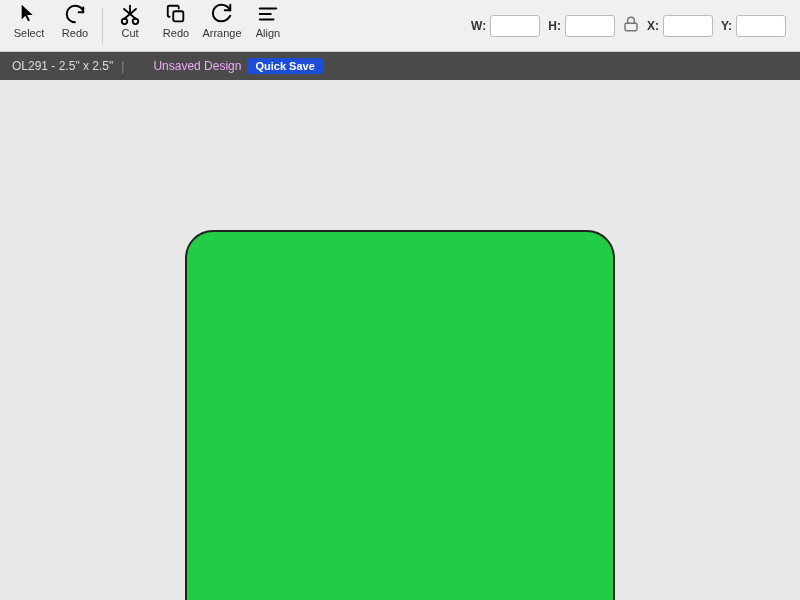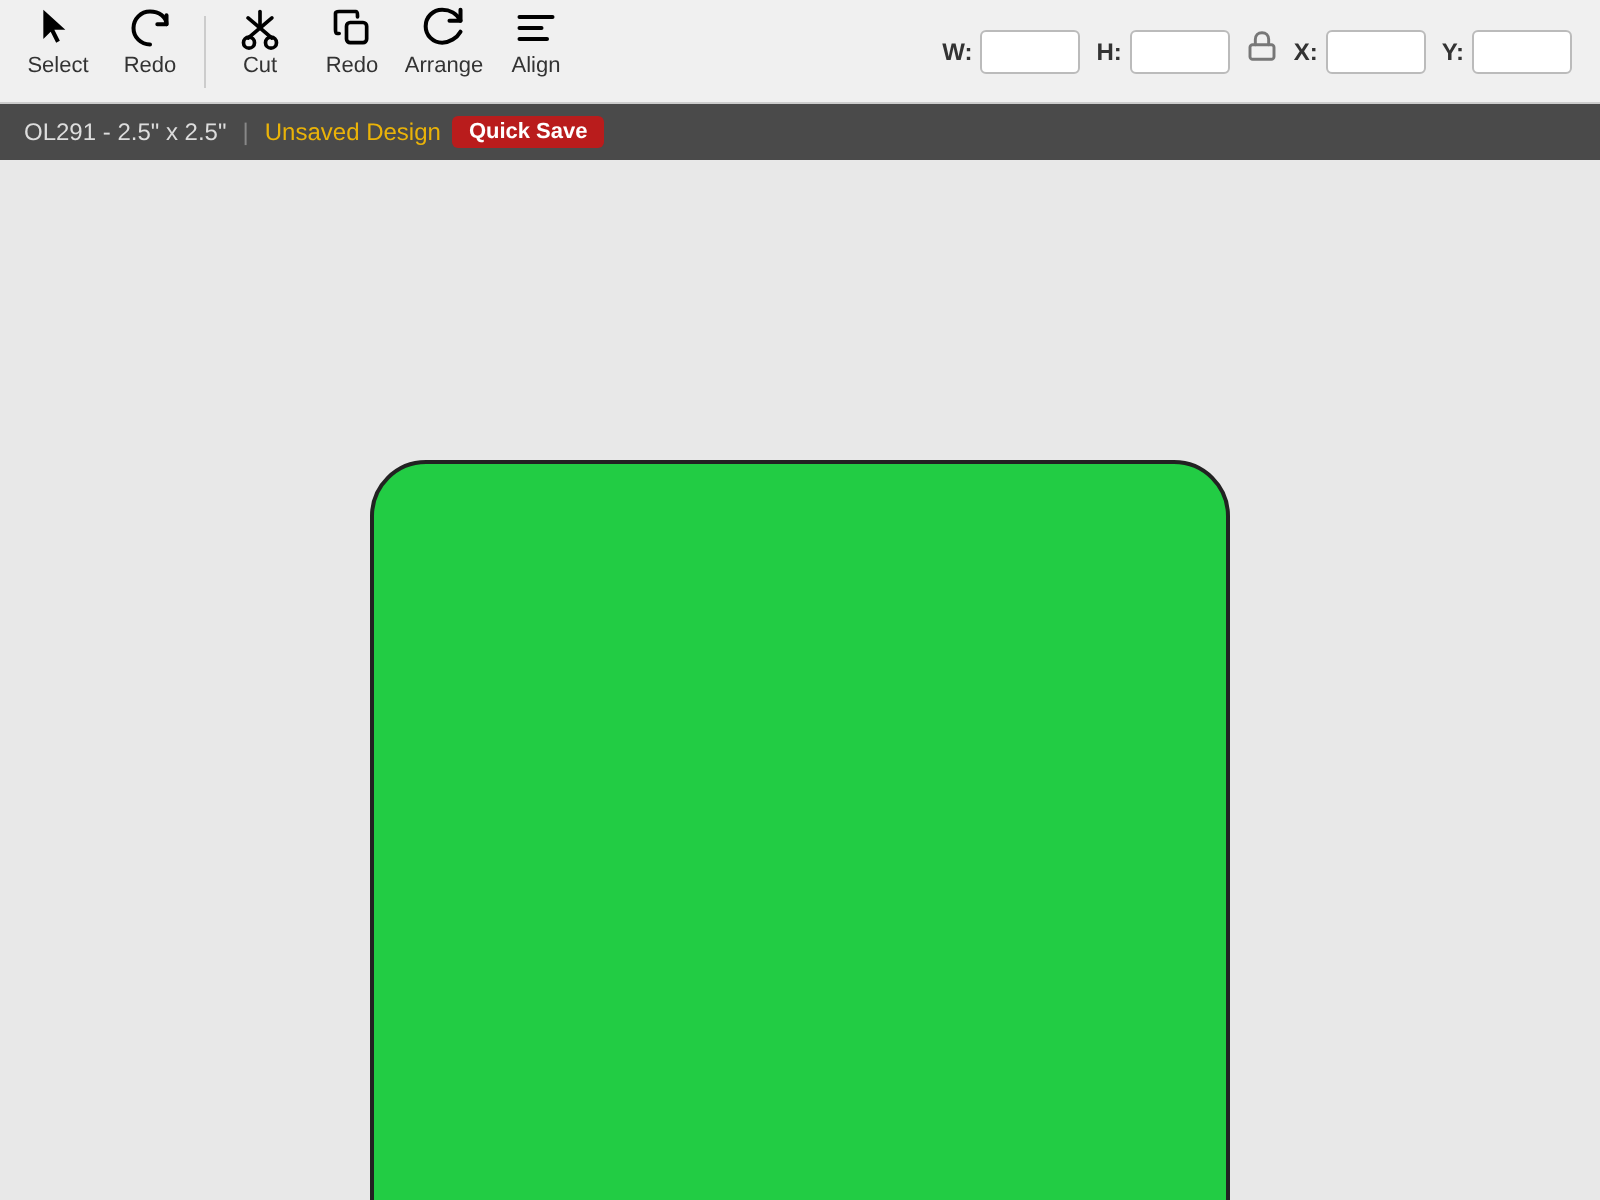--- a/index.html
+++ b/index.html
@@ -67,23 +67,23 @@
     #statusbar {
       display: flex;
       align-items: center;
       background: #4a4a4a;
       height: 28px;
       padding: 0 12px;
       font-size: 12px;
       color: #ddd;
     }
     #statusbar .separator { margin: 0 8px; color: #888; }
-    #statusbar .unsaved { color: #eab308; }
+    #statusbar .unsaved { color: #f0abfc; margin-left: 21px; }
     #statusbar .quick-save-btn {
-      background: #b91c1c;
+      background: #1d4ed8;
       color: white;
       border: none;
       border-radius: 3px;
       padding: 2px 8px;
       font-size: 11px;
       font-weight: bold;
       cursor: pointer;
       margin-left: 6px;
     }
 

